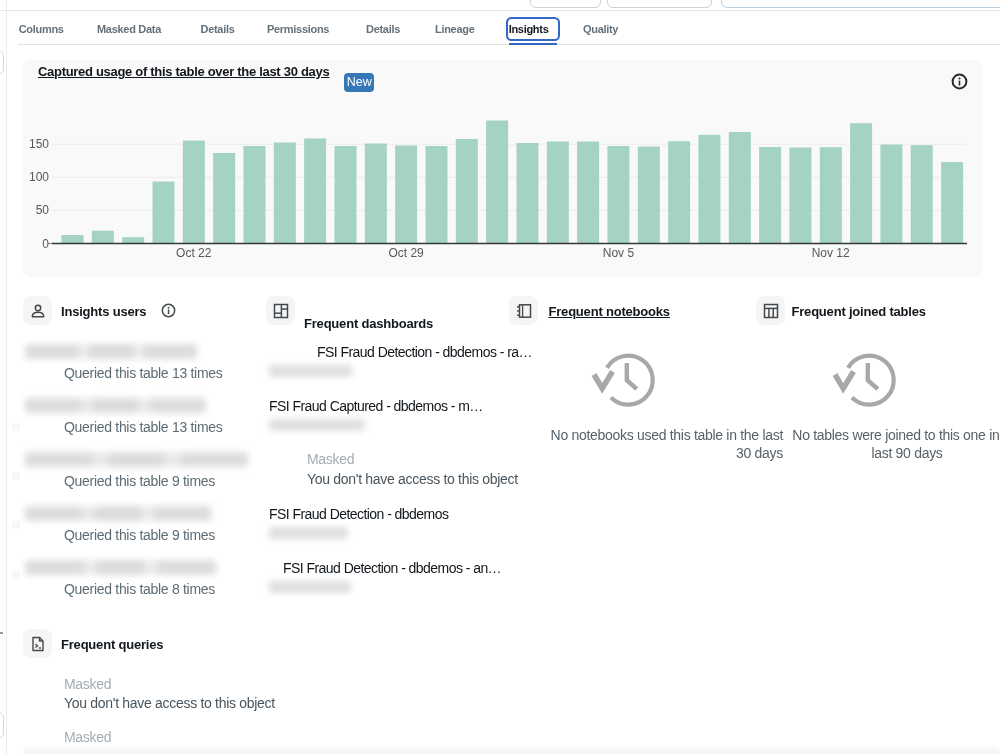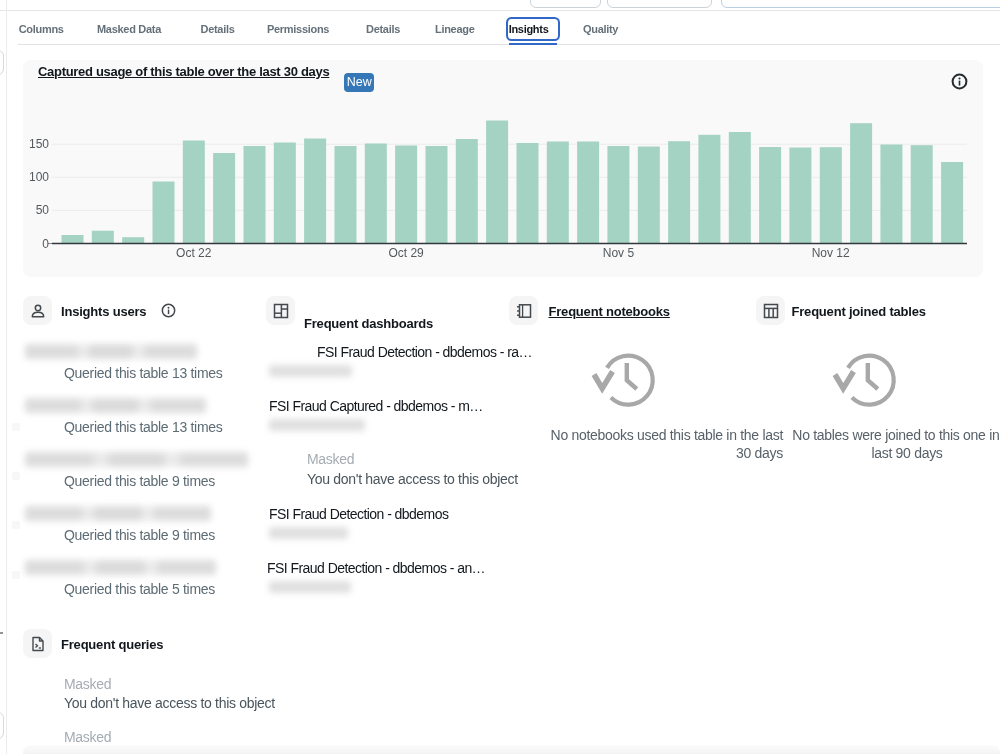--- a/index.html
+++ b/index.html
@@ -145,30 +145,30 @@
 
 <div class="abs blur" style="left:25px; top:344px; width:172px; height:15px;"></div>
 <div class="b14" style="left:26px; top:364.5px; color:#5d6b74;">Queried this table 13 times</div>
 <div class="abs blur" style="left:25px; top:398px; width:181px; height:15px;"></div>
 <div class="b14" style="left:26px; top:418.5px; color:#5d6b74;">Queried this table 13 times</div>
 <div class="abs blur" style="left:25px; top:452px; width:223px; height:15px;"></div>
 <div class="b14" style="left:26px; top:472.5px; color:#5d6b74;">Queried this table 9 times</div>
 <div class="abs blur" style="left:25px; top:506px; width:186px; height:15px;"></div>
 <div class="b14" style="left:26px; top:526.5px; color:#5d6b74;">Queried this table 9 times</div>
 <div class="abs blur" style="left:25px; top:560px; width:191px; height:15px;"></div>
-<div class="b14" style="left:26px; top:580.5px; color:#5d6b74;">Queried this table 5 times</div>
+<div class="b14" style="left:26px; top:580.5px; color:#5d6b74;">Queried this table 8 times</div>
 <div class="fsi" style="left:269px; top:343.5px;margin-left:48px;">FSI Fraud Detection - dbdemos - ra…</div>
 <div class="blur2" style="left:269px; top:365px; width:83px; height:12px;"></div>
 <div class="fsi" style="left:269px; top:397.5px;">FSI Fraud Captured - dbdemos - m…</div>
 <div class="blur2" style="left:269px; top:419px; width:96px; height:12px;"></div>
 <div class="b14" style="left:269px; top:451px; color:#a5acb2;">Masked</div>
 <div class="b14" style="left:269px; top:470.5px; color:#49545c;">You don't have access to this object</div>
 <div class="fsi" style="left:269px; top:505.5px;">FSI Fraud Detection - dbdemos</div>
 <div class="blur2" style="left:269px; top:527px; width:79px; height:12px;"></div>
-<div class="fsi" style="left:267px; top:559.5px;">FSI Fraud Detection - dbdemos - an…</div>
+<div class="fsi" style="left:283px; top:559.5px;">FSI Fraud Detection - dbdemos - an…</div>
 <div class="blur2" style="left:269px; top:581px; width:82px; height:12px;"></div>
 <svg class="abs" style="left:590px; top:348px;" width="72" height="64" viewBox="0 0 72 64">
   <g fill="none" stroke="#a8a8a8">
     <path d="M 17.0 19.9 A 24.5 24.5 0 1 1 20.9 49.5" stroke-width="4.2"></path>
     <path d="M 4 26.5 L 12.2 40.5 L 22.5 23.5" stroke-width="5.5"></path>
     <path d="M 36.8 15 L 36.8 32.2 L 46.8 41" stroke-width="4.4"></path>
   </g>
 </svg>
 <svg class="abs" style="left:831px; top:348px;" width="72" height="64" viewBox="0 0 72 64">
   <g fill="none" stroke="#a8a8a8">

